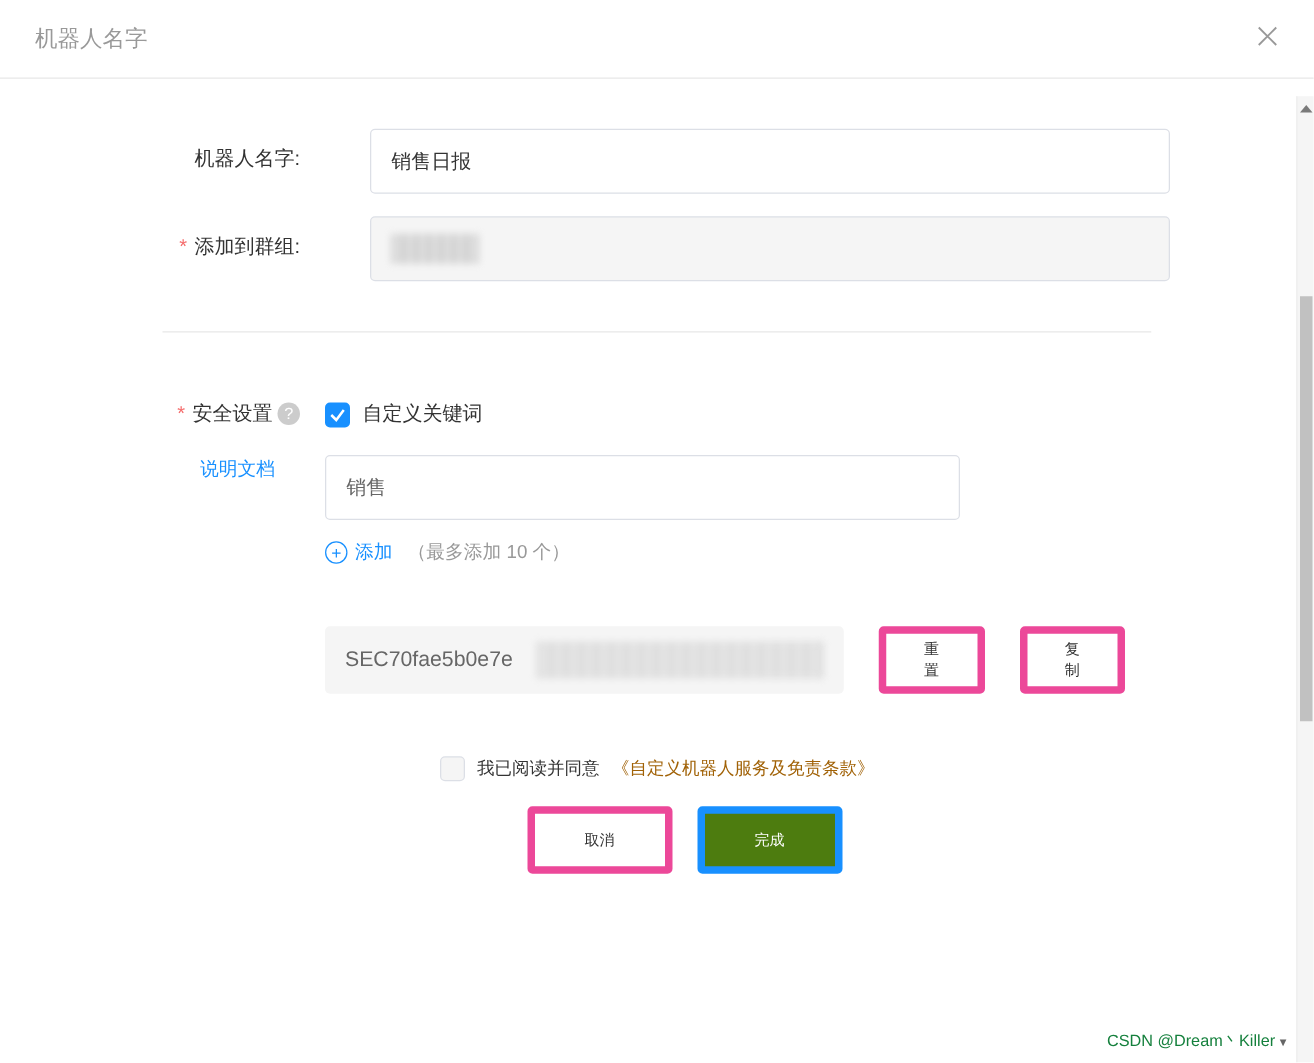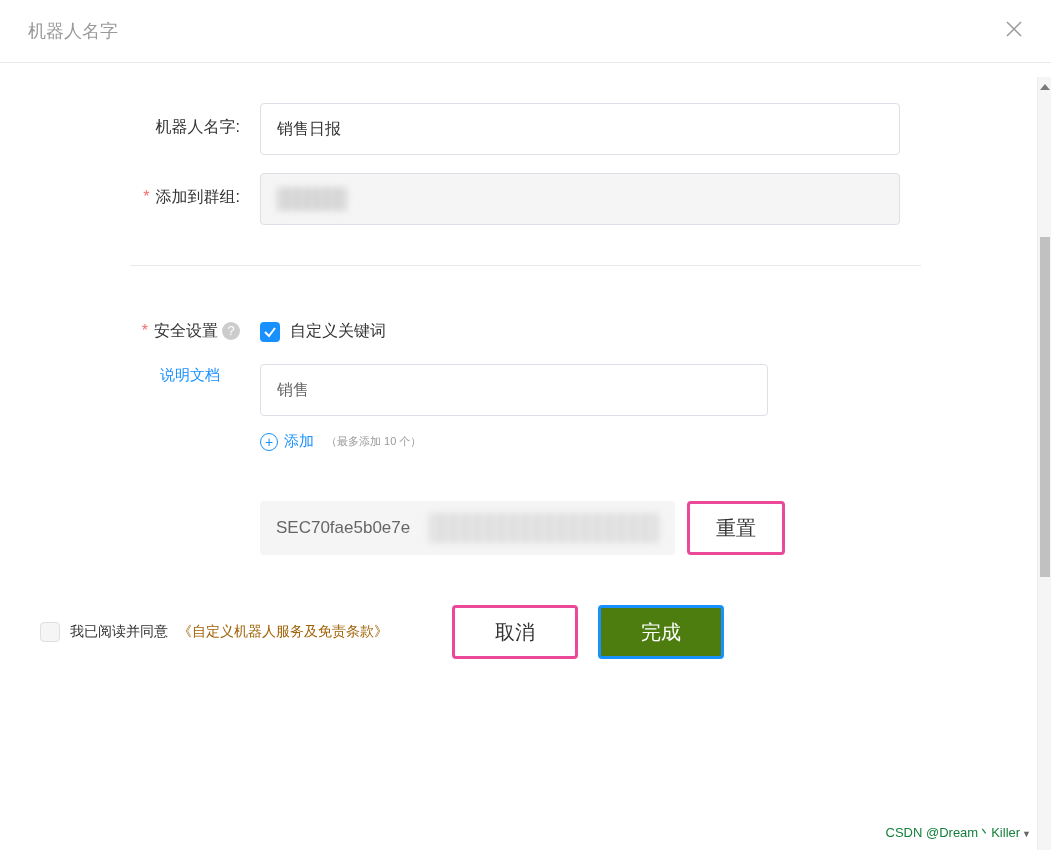--- a/index.html
+++ b/index.html
@@ -63,20 +63,21 @@
     }
     .form-input {
       width: 100%;
       height: 52px;
       padding: 0 16px;
       border: 1px solid #dcdfe6;
       border-radius: 4px;
       font-size: 16px;
       color: #333;
       background: #fff;
+      margin-left: 36px;
     }
     .form-input.readonly {
       background: #f5f5f5;
       color: #999;
     }
     .divider {
       border: none;
       border-top: 1px solid #e8e8e8;
       margin: 40px 90px 55px 90px;
     }
@@ -163,26 +164,26 @@
       line-height: 1;
       cursor: pointer;
     }
     .add-link {
       color: #1890ff;
       cursor: pointer;
       font-size: 15px;
     }
     .add-hint {
       color: #999;
-      font-size: 11px;
+      font-size: 15px;
       margin-left: 6px;
     }
     .secret-row {
       display: flex;
-      gap: 12px;
+      gap: 28px;
       align-items: stretch;
     }
     .secret-value {
       flex: 0 0 415px;
       height: 54px;
       background: #f5f5f5;
       border-radius: 4px;
       padding: 0 16px;
       font-size: 17px;
       color: #666;
@@ -198,30 +199,31 @@
       top: 12px;
       width: 230px;
       height: 30px;
       background: repeating-linear-gradient(90deg, #ccc 0px, #ddd 6px, #ccc 12px);
       filter: blur(3px);
       opacity: 0.6;
     }
     .btn {
       height: 54px;
       padding: 0 26px;
-      border: 3px solid #ec4899;
+      border: 6px solid #ec4899;
       border-radius: 4px;
       background: #fff;
-      font-size: 20px;
+      font-size: 12px;
       color: #333;
       cursor: pointer;
     }
     .footer {
       margin-top: 50px;
       display: flex;
+      flex-direction: column;
       align-items: center;
       gap: 20px;
     }
     .agree-row {
       display: flex;
       align-items: center;
       gap: 10px;
       font-size: 14px;
     }
     .agree-link {
@@ -350,20 +352,21 @@
         <span class="add-hint">（最多添加 10 个）</span>
       </div>
 
 
       <div class="secret-row">
         <div class="secret-value">
           <span>SEC70fae5b0e7e</span>
           <span class="secret-blur"></span>
         </div>
         <button class="btn">重置</button>
+        <button class="btn">复制</button>
       </div>
 
     </div>
   </div>
 
   <div class="footer">
     <div class="agree-row">
       <div class="checkbox unchecked"></div>
       <span>我已阅读并同意</span>
       <a class="agree-link">《自定义机器人服务及免责条款》</a>

